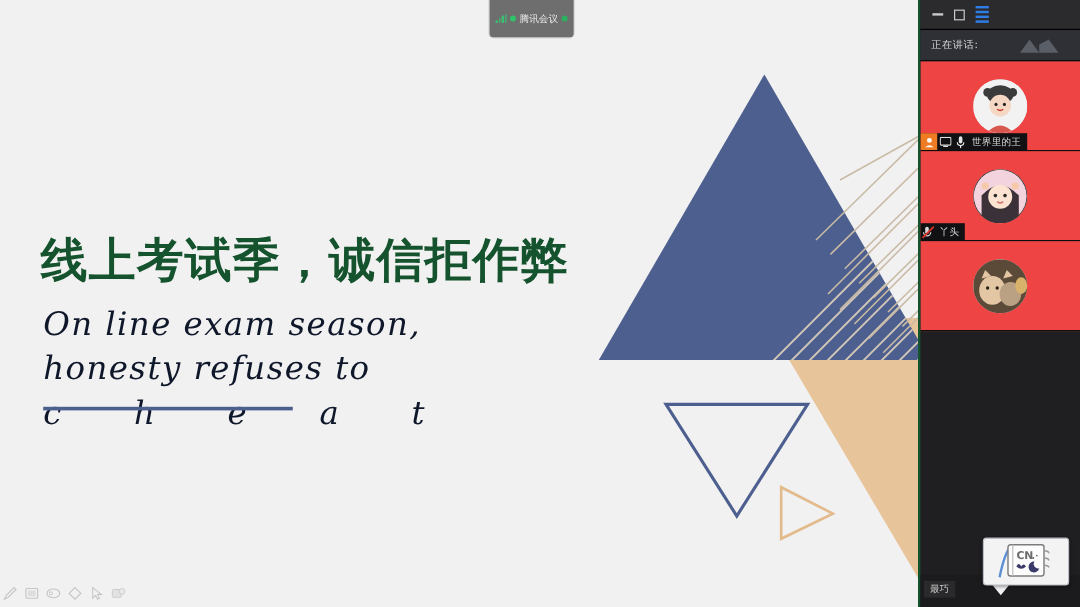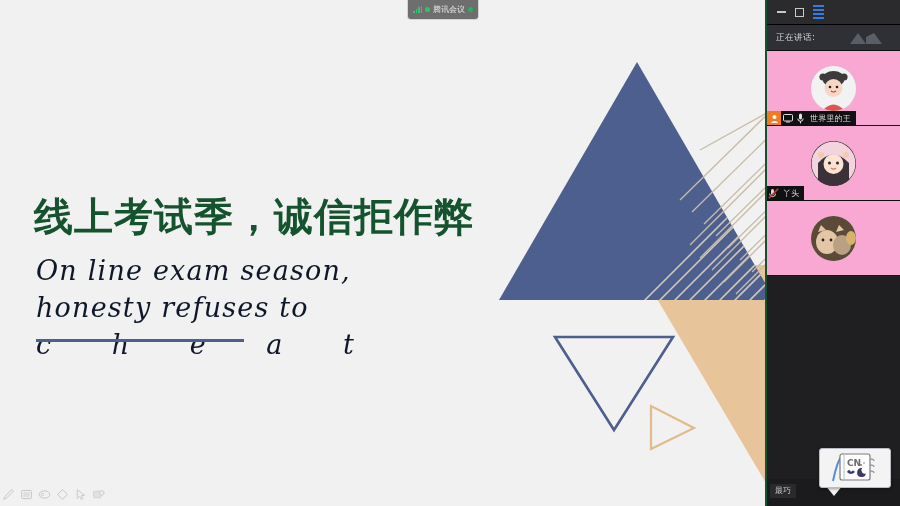--- a/index.html
+++ b/index.html
@@ -51,21 +51,21 @@
     position: absolute;
     left: 36px; top: 339px;
     width: 208px; height: 3px;
     background: #4d5f8e;
   }
 
   
   .meet-pill {
     position: absolute;
     left: 408px; top: 0px;
-    height: 19px;
+    height: 31px;
     background: #6e6e6e;
     border-radius: 0 0 3px 3px;
     display: flex; align-items: center; gap: 3px;
     padding: 0 5px;
     box-shadow: 0 0 0 1px rgba(0,0,0,.12);
   }
   .sig { display: flex; align-items: flex-end; gap: 1px; height: 7px; }
   .sig i { display: block; width: 1.5px; background: #38c172; }
   .sig i:nth-child(1) { height: 2px; }
   .sig i:nth-child(2) { height: 4px; }
@@ -117,21 +117,21 @@
 
   .people {
     flex: 1;
     overflow: hidden;
     position: relative;
   }
   .person {
     position: relative;
     height: 75px;
     border-bottom: 1px solid #0d0d0d;
-    background: #f9a8d4;
+    background: #ef4444;
     display: flex; align-items: center; justify-content: center;
   }
   .avatar {
     width: 45px; height: 45px;
     border-radius: 50%;
     overflow: hidden;
     position: relative;
     background: #cfcfcf;
   }
   .avatar svg { display: block; }

